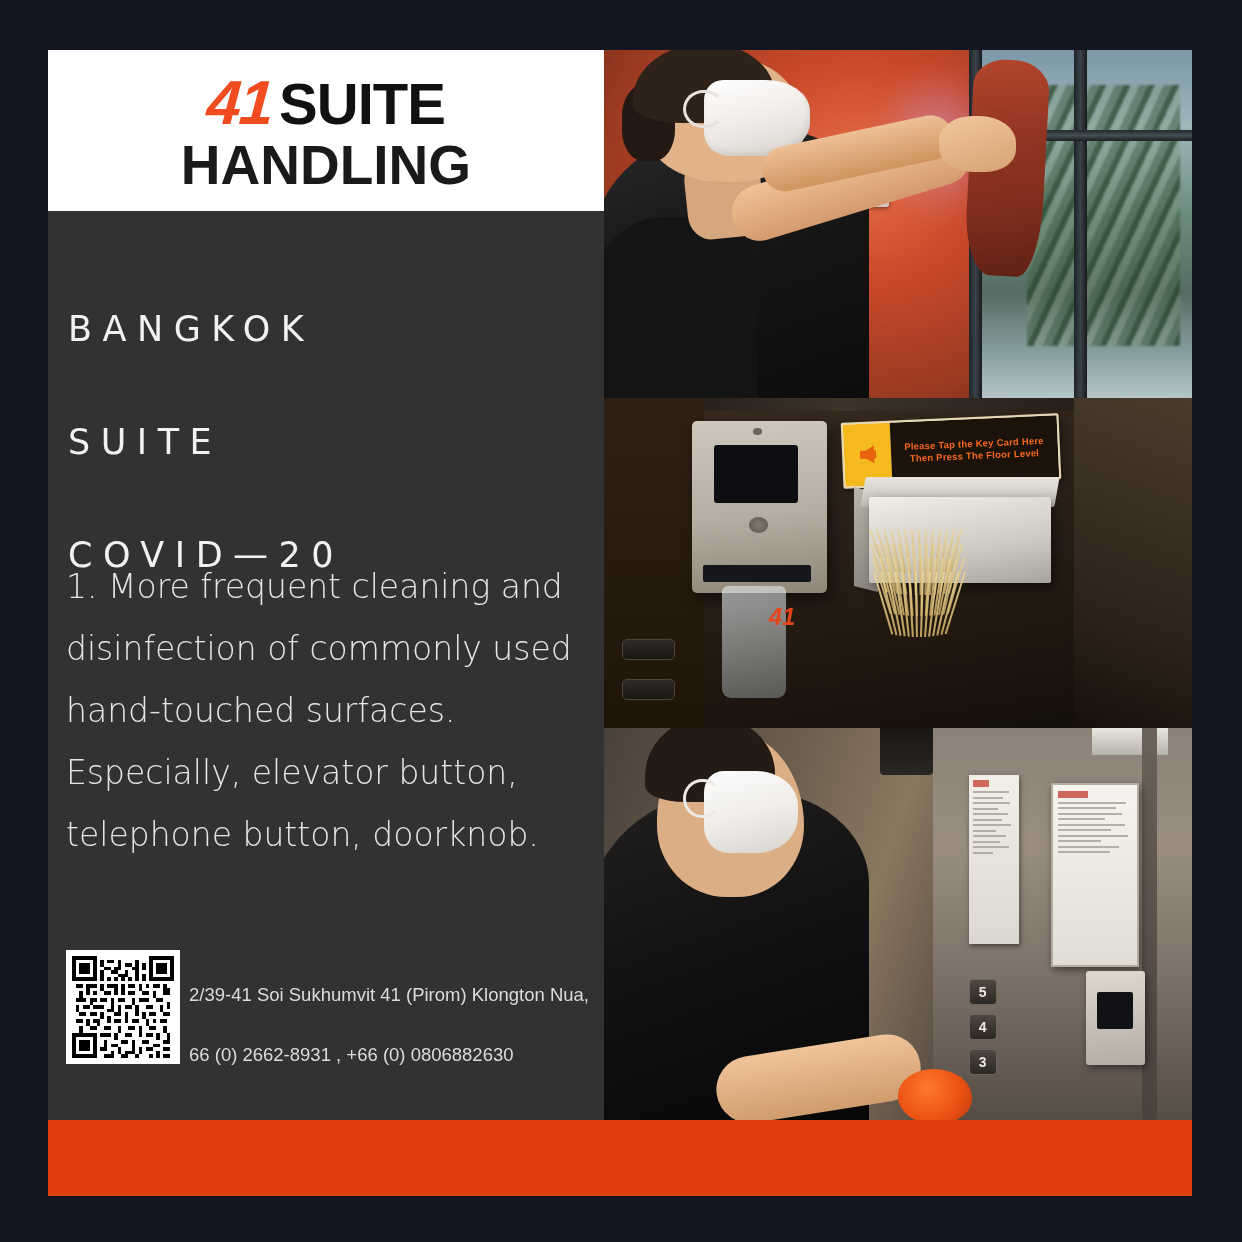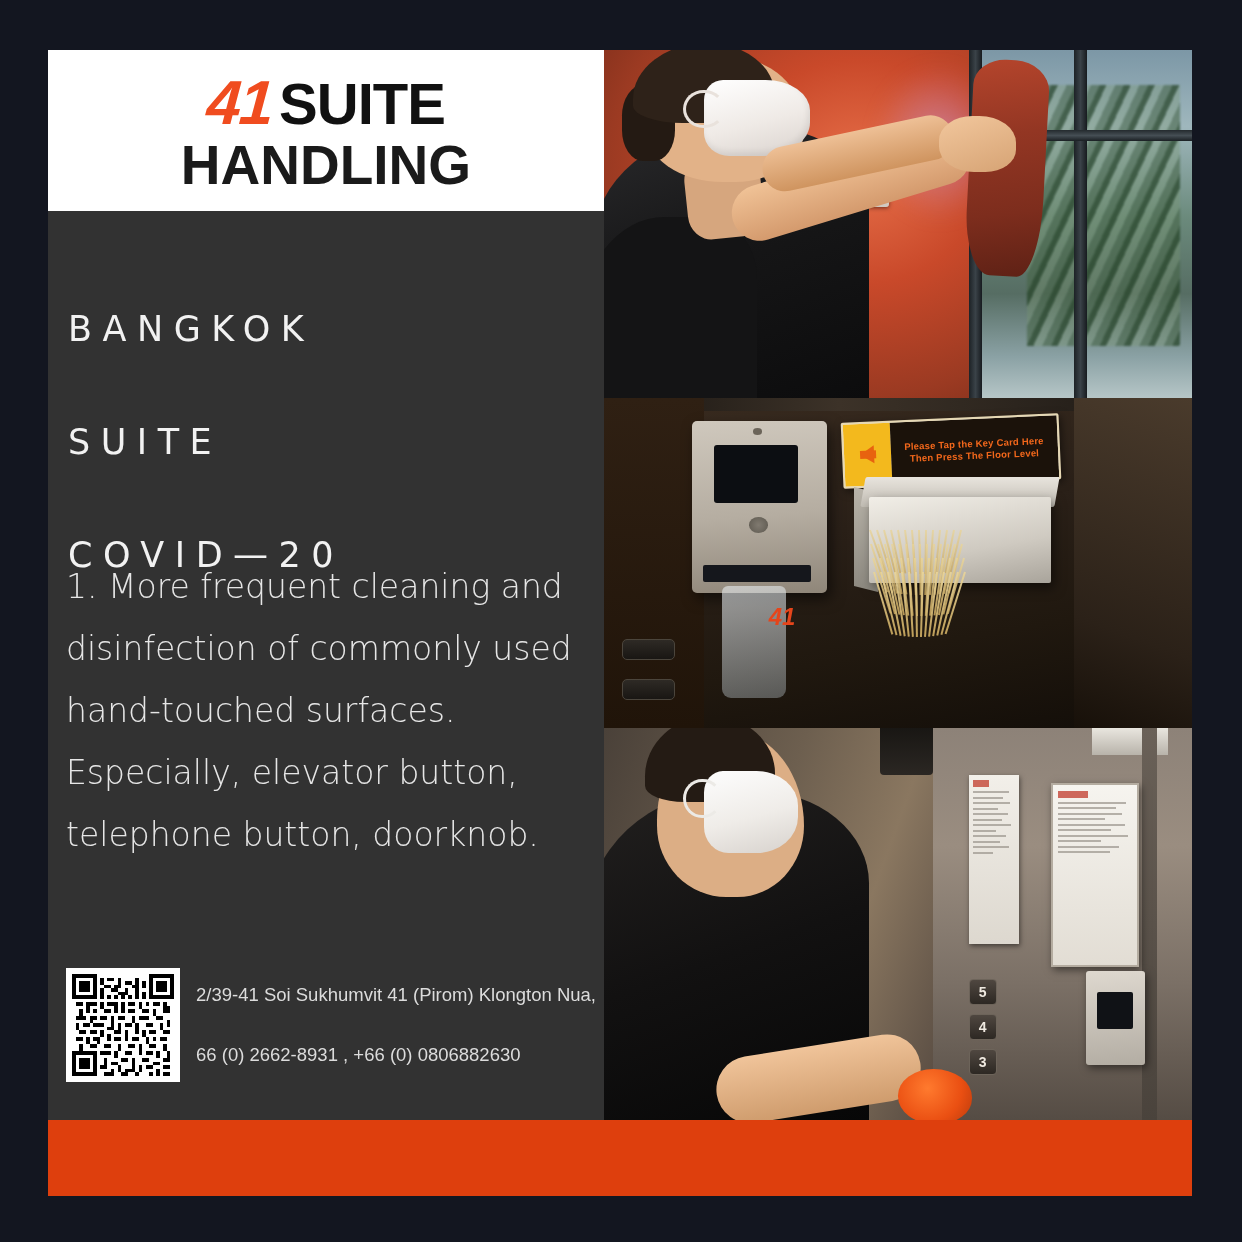--- a/index.html
+++ b/index.html
@@ -104,22 +104,22 @@
     font-size: 33px;
     line-height: 1.88;
     font-weight: 300;
     font-family: "DejaVu Sans", sans-serif;
   }
   .footer-block {
     position: absolute;
     left: 18px;
     bottom: 20px;
     display: flex;
-    align-items: center;
-    gap: 16px;
+    align-items: flex-start;
+    gap: 9px;
   }
   .qr {
     width: 114px; height: 114px;
     background: #ffffff;
     padding: 6px;
     flex: 0 0 auto;
   }
   .qr svg { display: block; width: 100%; height: 100%; }
   .address {
     color: #dcdcdc;

